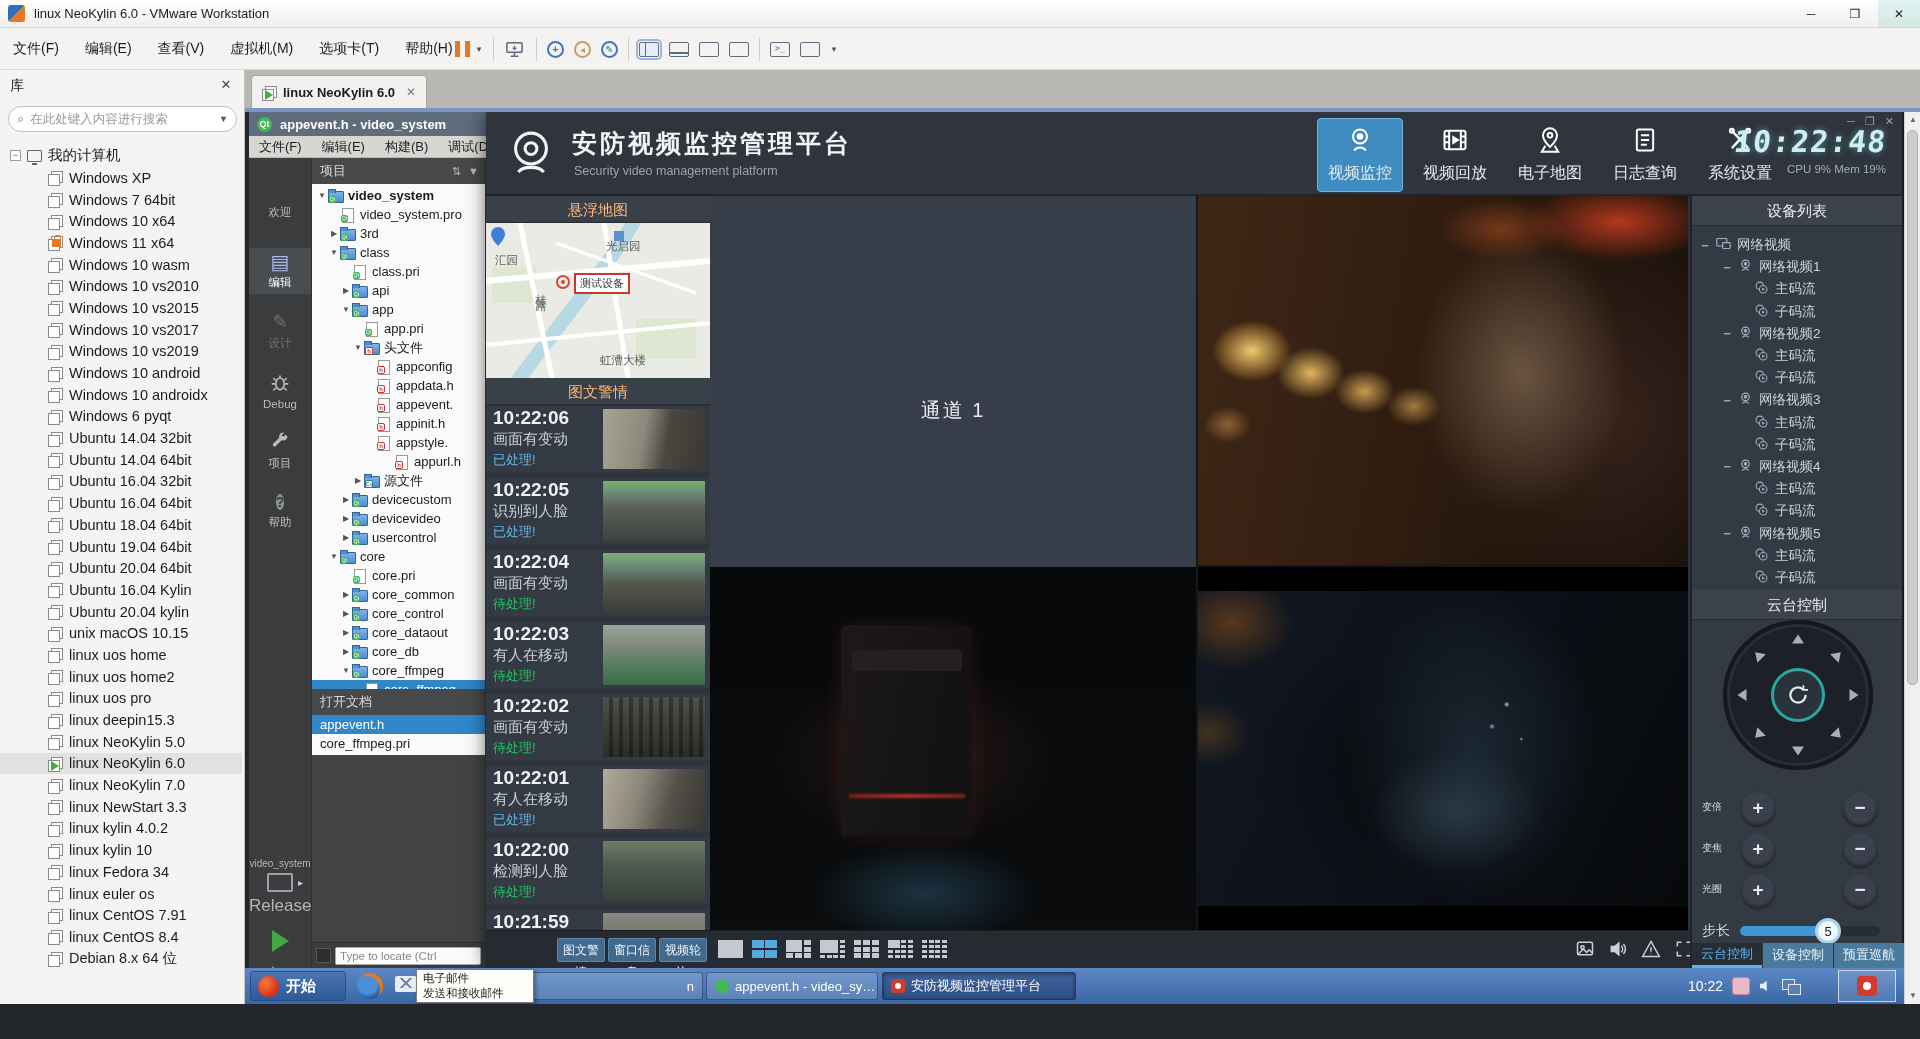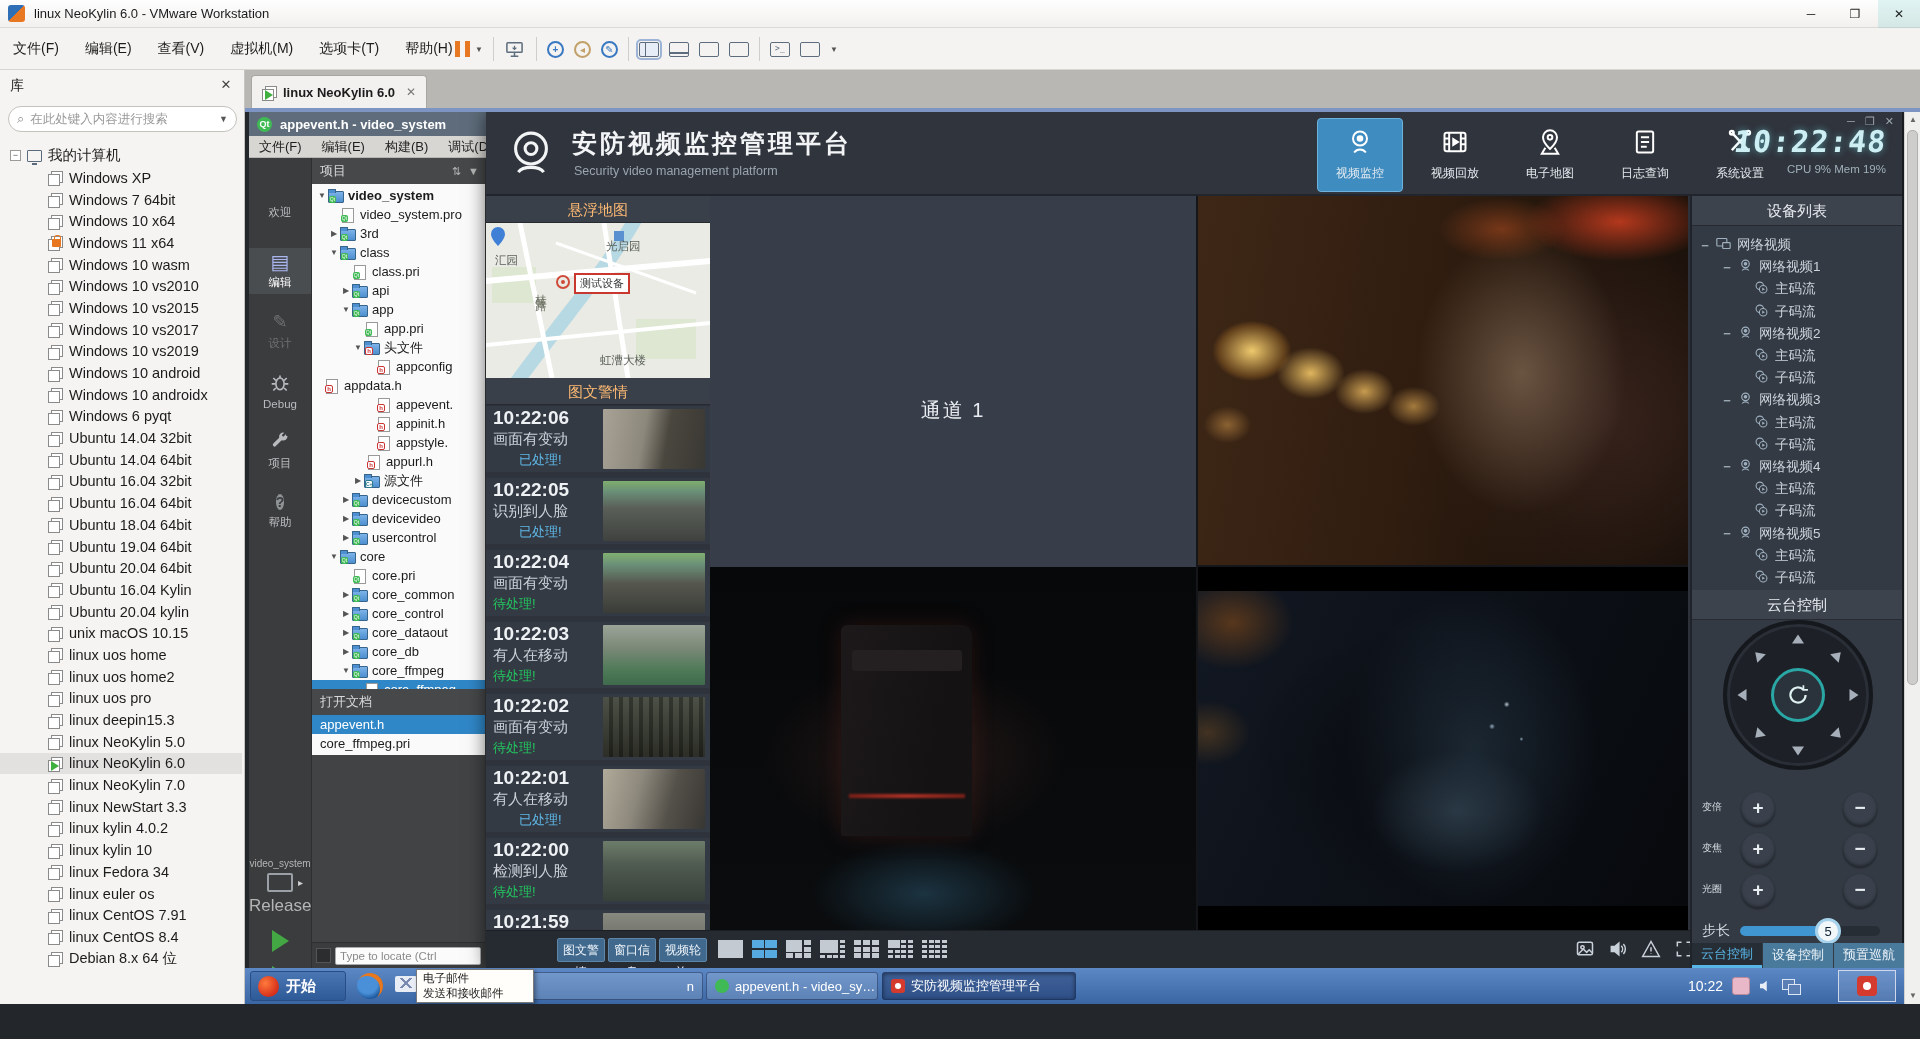--- a/index.html
+++ b/index.html
@@ -117,40 +117,40 @@
 #app { position:absolute; left:241px; top:0; width:1416px; height:856px; background:#2c313a; z-index:5; box-shadow:0 0 18px rgba(0,0,0,.6); }
 #app-header { position:absolute; left:0; top:0; width:1416px; height:84px; background:#30343c; border-bottom:2px solid #22252b; }
 #app-ctl { position:absolute; right:8px; top:3px; display:flex; gap:10px; color:#9aa4ae; font-size:11px; }
 #app-logo { position:absolute; left:16px; top:13px; }
 #app-title { position:absolute; left:86px; top:15px; font-size:25px; font-weight:bold; color:#f2f4f6; letter-spacing:3px; }
 #app-subtitle { position:absolute; left:88px; top:52px; font-size:12.5px; color:#9aa4ae; }
 #app-nav { position:absolute; left:831px; top:6px; height:74px; display:flex; gap:9px; }
 .nav-btn { width:86px; height:74px; border-radius:4px; display:flex; flex-direction:column; align-items:center; justify-content:center; gap:5px; color:#e6ebf0; }
 .nav-btn.active { background:#3e8cc0; border:1px solid #6fb3dd; }
 .nav-btn svg { width:28px; height:28px; }
-.nav-btn .nl { font-size:12px; }
+.nav-btn .nl { font-size:16px; }
 #app-clock { position:absolute; right:16px; top:12px; text-align:right; }
 #clock-digits { font-family:"DejaVu Sans Mono",monospace; font-size:30px; font-weight:bold; color:#cdeff3; transform:skewX(-6deg); letter-spacing:1px; text-shadow:0 0 7px rgba(110,220,235,.55); }
 #cpu-mem { margin-top:4px; font-size:11.5px; color:#9fb0ba; }
 
 .col-head { position:absolute; width:224px; height:27px; background:#3a4049; color:#fdba74; font-size:15px; text-align:center; line-height:27px; border-bottom:1px solid #272b31; }
 #map-head { left:0; top:84px; }
 #map { position:absolute; left:0; top:111px; width:224px; height:155px; background:#e9ebe4; overflow:hidden; }
 .map-label { position:absolute; font-size:11.5px; color:#5a5f58; }
 .map-label.vert { writing-mode:vertical-rl; letter-spacing:3px; color:#707567; }
 #map-marker { position:absolute; left:88px; top:50px; background:#fff; border:2px solid #c9382f; color:#333; font-size:11px; padding:1px 4px; }
 #map-cam { position:absolute; left:70px; top:52px; width:14px; height:14px; border:2px solid #d04a3a; border-radius:50%; }
 #map-cam::after { content:""; position:absolute; left:3px; top:3px; width:4px; height:4px; border-radius:50%; background:#d04a3a; }
 #alerts-head { left:0; top:266px; }
 #alerts { position:absolute; left:0; top:294px; width:224px; height:524px; overflow:hidden; background:#2e333c; }
 .alert-item { position:relative; height:66px; margin-bottom:6px; background:#343a44; }
 .al-time { position:absolute; left:7px; top:1px; font-size:19px; font-weight:bold; color:#eef1f4; }
 .al-event { position:absolute; left:7px; top:24px; font-size:15px; color:#ccd2d8; }
 .al-status { position:absolute; left:7px; top:45px; font-size:13px; }
-.al-status.done { color:#5fb8e8;margin-left:26px; } .al-status.pending { color:#22c55e; }
+.al-status.done { color:#5fb8e8; } .al-status.pending { color:#22c55e; }
 .al-thumb { position:absolute; right:5px; top:3px; width:102px; height:60px; border-radius:1px; }
 .th0 { background:linear-gradient(100deg,#a8a396 0%,#8d887c 40%,#4a473f 62%,#3a3833 100%); }
 .th1 { background:linear-gradient(#7fae6d 0%,#6a8f78 18%,#5a5f58 45%,#3f423f 100%); }
 .th2 { background:linear-gradient(#82b070 0%,#6a8f78 20%,#56584f 50%,#3a3c38 100%); }
 .th3 { background:linear-gradient(#9aa598 0%,#7e8a7a 35%,#4f7a58 75%,#3f6a4c 100%); }
 .th4 { background:repeating-linear-gradient(90deg,#7e8076 0 6px,#55574f 6px 10px),linear-gradient(#9aa098,#5a5c54); background-blend-mode:multiply; }
 .th5 { background:linear-gradient(105deg,#b0aa9a 0%,#8d887c 35%,#54514a 65%,#393733 100%); }
 .th6 { background:linear-gradient(#6d7d6a 0%,#4f5a50 40%,#38403a 100%); }
 .th7 { background:linear-gradient(#888a80,#50524c); }
 
@@ -621,49 +621,49 @@
               </span>
               <span>头文件</span>
             </div>
             <div class="trow" style="padding-left: 52px;">
               <span class="texp"></span>
               <span class="tic ic-page">
                 <span class="hdot">h</span>
               </span>
               <span>appconfig</span>
             </div>
-            <div class="trow" style="">
-              <span class="texp"></span>
-              <span class="tic ic-page">
-                <span class="hdot">h</span>
-              </span>
-              <span>appdata.h</span>
-            </div>
             <div class="trow" style="padding-left: 52px;">
               <span class="texp"></span>
               <span class="tic ic-page">
                 <span class="hdot">h</span>
               </span>
-              <span>appevent.</span>
+              <span>appdata.h</span>
             </div>
             <div class="trow" style="padding-left: 52px;">
               <span class="texp"></span>
               <span class="tic ic-page">
                 <span class="hdot">h</span>
               </span>
-              <span>appinit.h</span>
+              <span>appevent.</span>
             </div>
             <div class="trow" style="padding-left: 52px;">
               <span class="texp"></span>
               <span class="tic ic-page">
                 <span class="hdot">h</span>
               </span>
+              <span>appinit.h</span>
+            </div>
+            <div class="trow" style="padding-left: 52px;">
+              <span class="texp"></span>
+              <span class="tic ic-page">
+                <span class="hdot">h</span>
+              </span>
               <span>appstyle.</span>
             </div>
-            <div class="trow" style="padding-left: 42px;">
+            <div class="trow" style="padding-left: 70px;">
               <span class="texp"></span>
               <span class="tic ic-page">
                 <span class="hdot">h</span>
               </span>
               <span>appurl.h</span>
             </div>
             <div class="trow" style="padding-left: 40px;">
               <span class="texp">▶</span>
               <span class="tic ic-folder">
                 <span class="cdot">C+</span>

